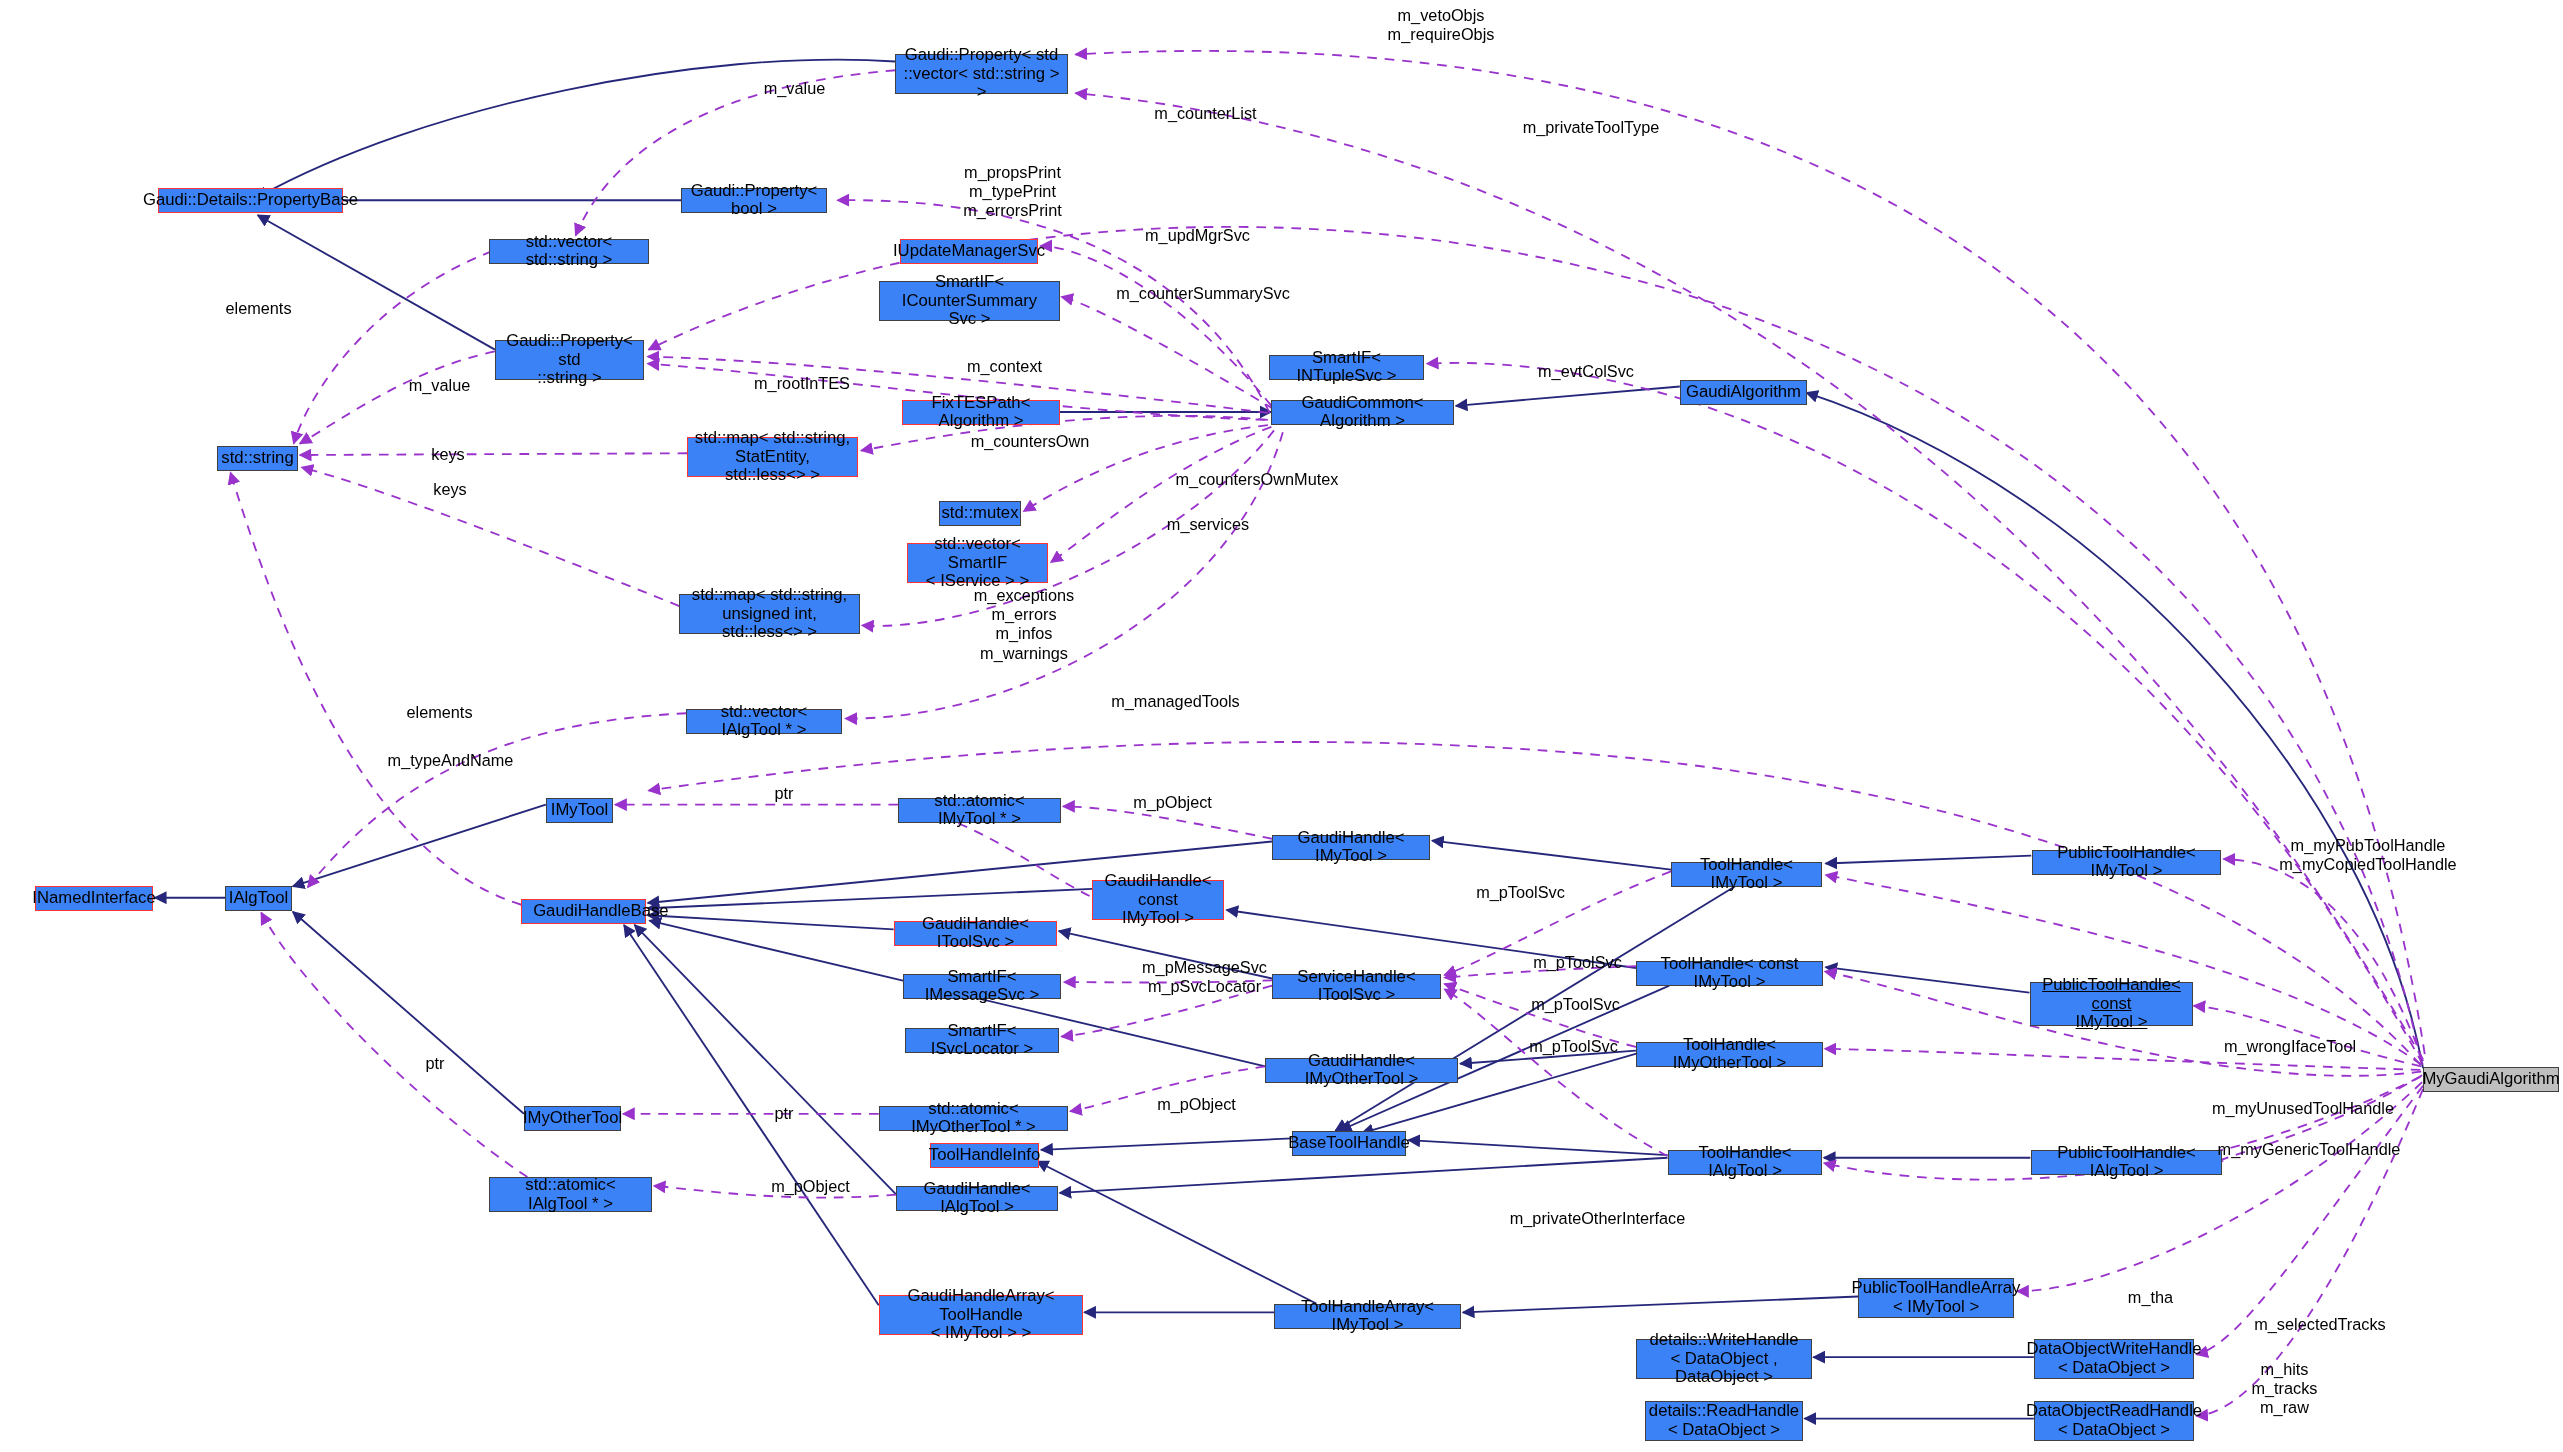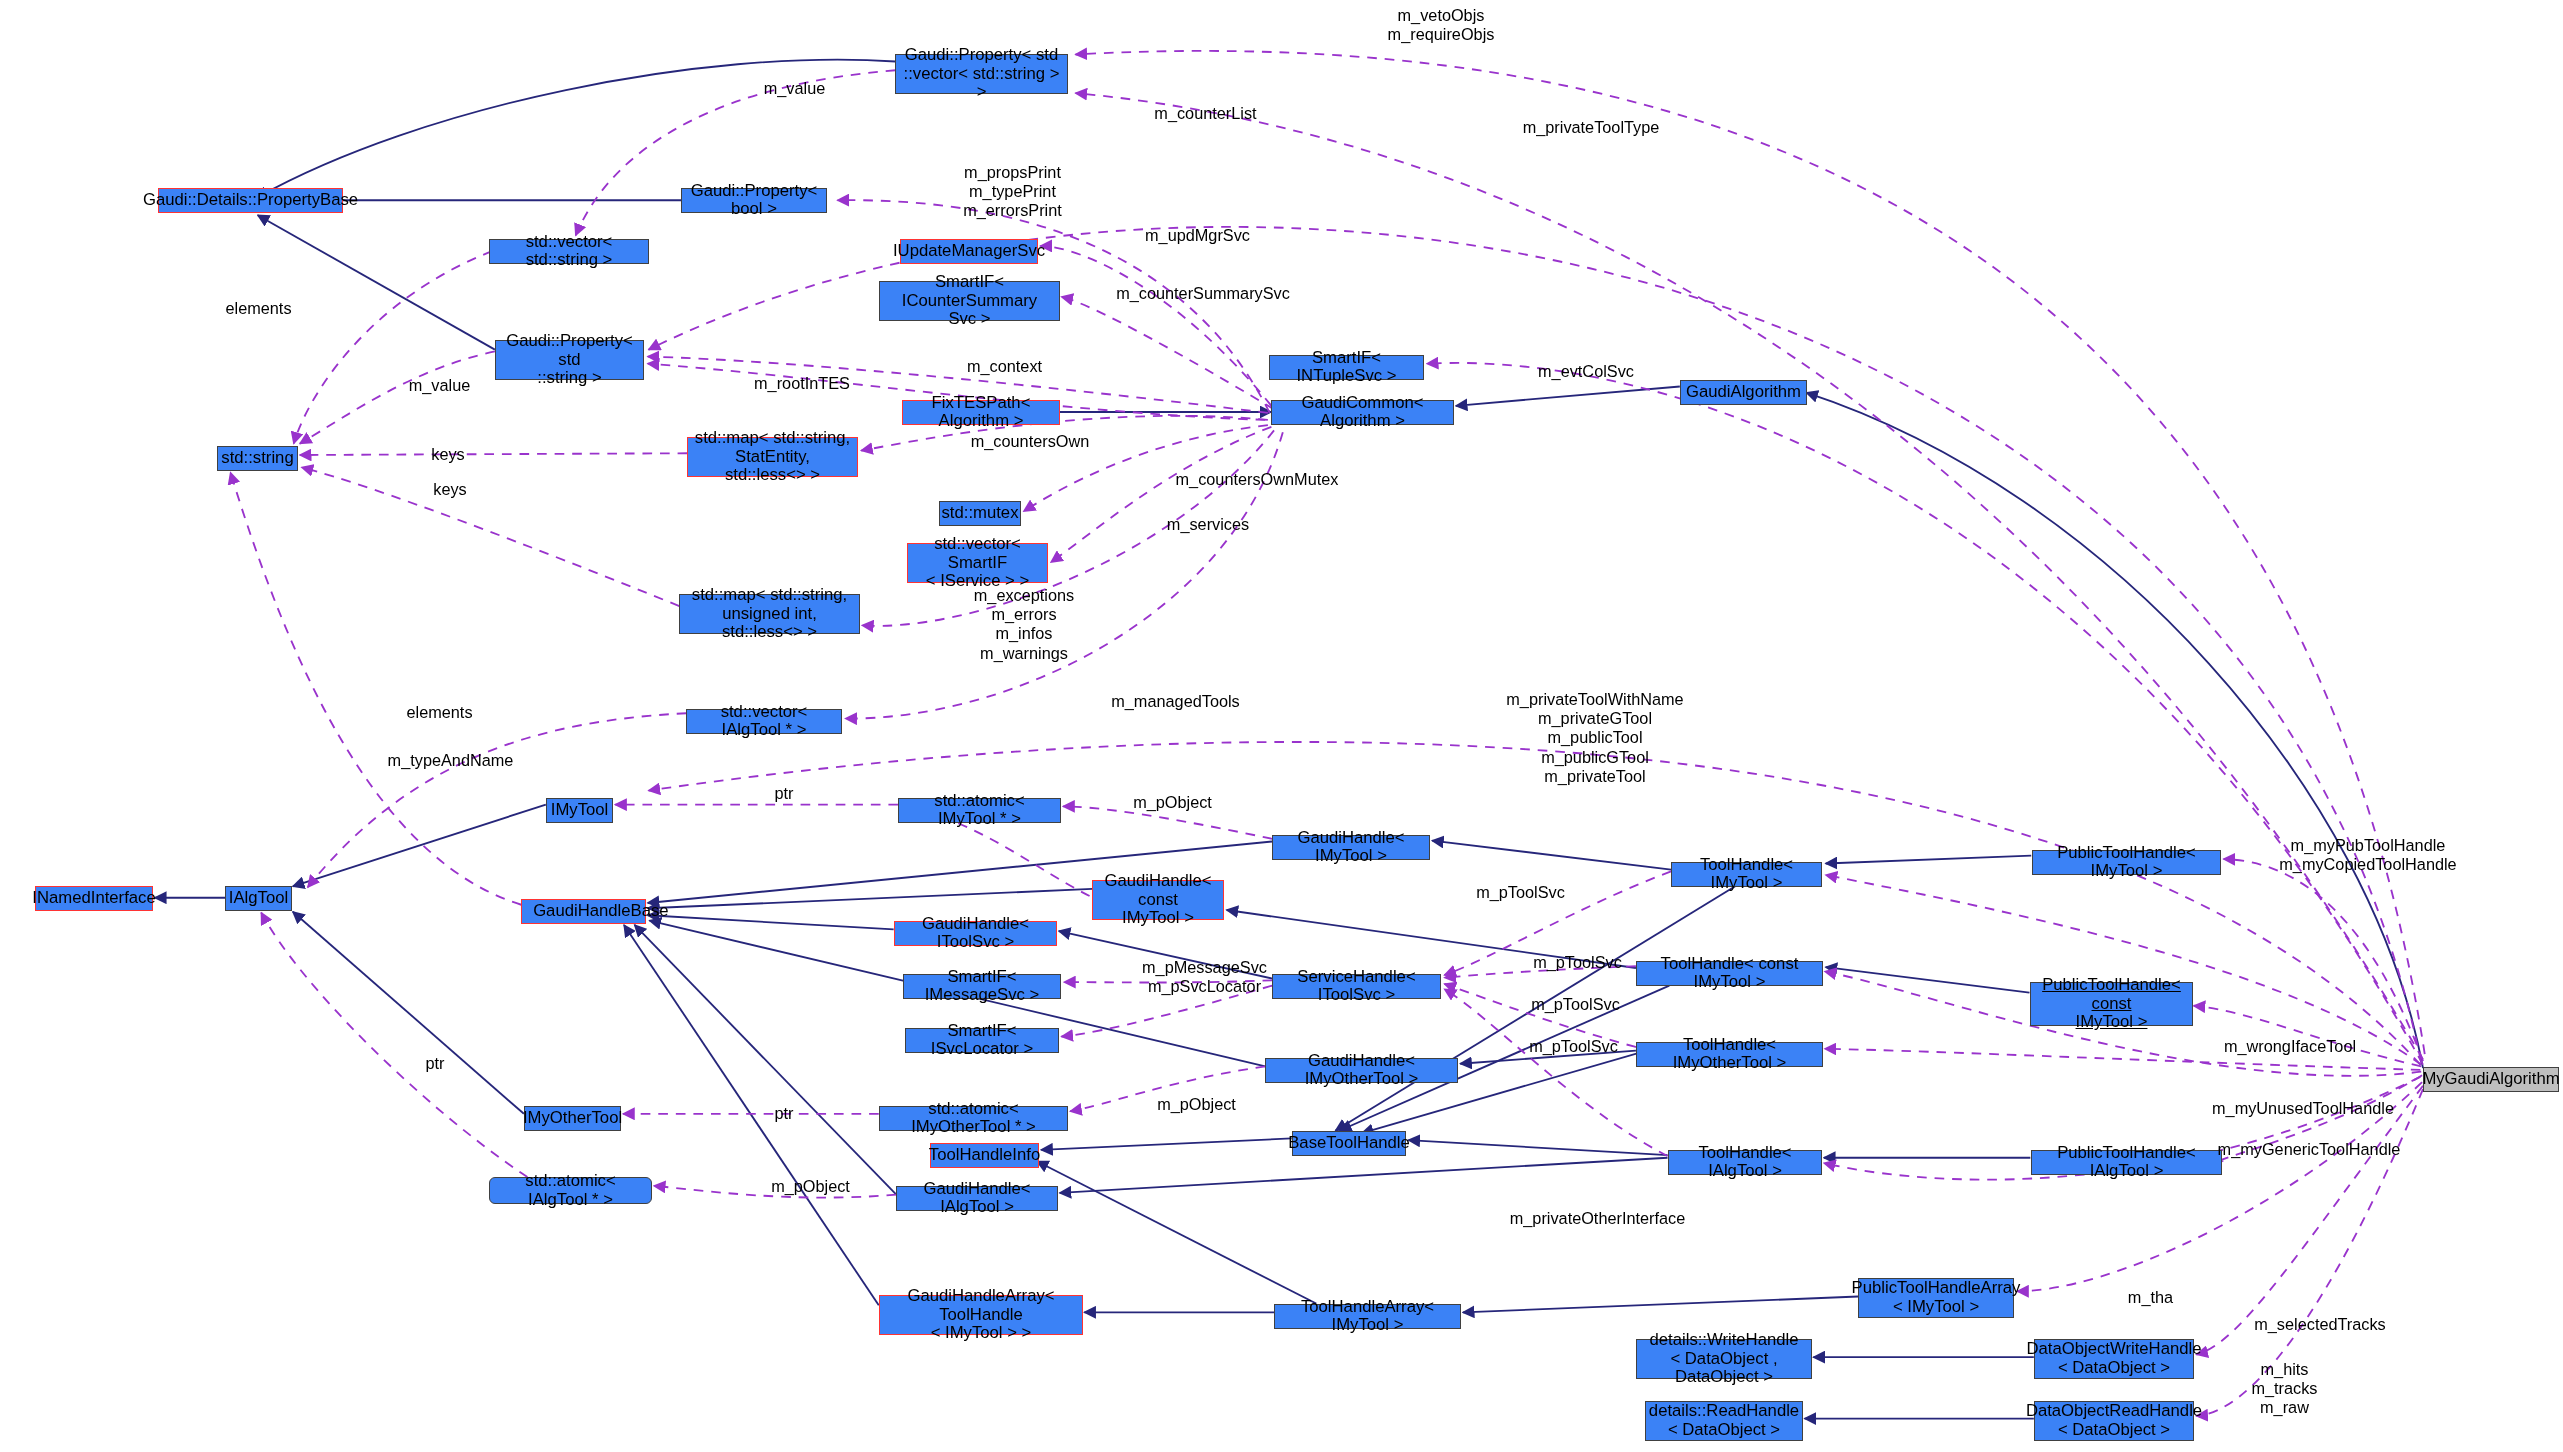--- a/index.html
+++ b/index.html
@@ -298,21 +298,21 @@
   <div class="node" style="left:879px;top:1106px;width:189px;height:24.6px;">std::atomic&lt; IMyOtherTool * &gt;</div>
 
   <div class="node" style="left:1292px;top:1131px;width:114px;height:24.6px;">BaseToolHandle</div>
 
   <div class="node red" style="left:930px;top:1143px;width:109px;height:24.6px;">ToolHandleInfo</div>
 
   <div class="node" style="left:1668px;top:1150px;width:154px;height:24.6px;">ToolHandle&lt; IAlgTool &gt;</div>
 
   <div class="node" style="left:2031px;top:1150px;width:191px;height:24.6px;">PublicToolHandle&lt; IAlgTool &gt;</div>
 
-  <div class="node" style="left:489px;top:1177px;width:163px;height:27px;border-radius:6px;">std::atomic&lt; IAlgTool * &gt;</div>
+  <div class="node" style="left:489px;top:1177px;width:163px;height:35px;">std::atomic&lt; IAlgTool * &gt;</div>
 
   <div class="node" style="left:896px;top:1186px;width:162px;height:24.6px;">GaudiHandle&lt; IAlgTool &gt;</div>
 
   <div class="node red" style="left:879px;top:1295px;width:204px;height:40px;">GaudiHandleArray&lt; ToolHandle
 &lt; IMyTool &gt; &gt;</div>
 
   <div class="node" style="left:1274px;top:1304px;width:187px;height:24.6px;">ToolHandleArray&lt; IMyTool &gt;</div>
 
   <div class="node" style="left:1858px;top:1278px;width:156px;height:40px;">PublicToolHandleArray
 &lt; IMyTool &gt;</div>
@@ -348,25 +348,20 @@
   <div class="edge-label" style="left:1520px;top:362px;width:132px;">m_evtColSvc</div>
   <div class="edge-label" style="left:417px;top:445px;width:62px;">keys</div>
   <div class="edge-label" style="left:953px;top:432px;width:154px;">m_countersOwn</div>
   <div class="edge-label" style="left:419px;top:480px;width:62px;">keys</div>
   <div class="edge-label" style="left:1156px;top:470px;width:202px;">m_countersOwnMutex</div>
   <div class="edge-label" style="left:1142px;top:515px;width:132px;">m_services</div>
   <div class="edge-label" style="left:958px;top:586px;width:132px;">m_exceptions
 m_errors
 m_infos
 m_warnings</div>
-  <div class="edge-label" style="left:1481px;top:690px;width:228px;">m_privateToolWithName
-m_privateGTool
-m_publicTool
-m_publicGTool
-m_privateTool</div>
   <div class="edge-label" style="left:387px;top:703px;width:105px;">elements</div>
   <div class="edge-label" style="left:1094px;top:692px;width:163px;">m_managedTools</div>
   <div class="edge-label" style="left:369px;top:751px;width:163px;">m_typeAndName</div>
   <div class="edge-label" style="left:762px;top:784px;width:44px;">ptr</div>
   <div class="edge-label" style="left:1113px;top:793px;width:119px;">m_pObject</div>
   <div class="edge-label" style="left:2254px;top:836px;width:228px;">m_myPubToolHandle
 m_myCopiedToolHandle</div>
   <div class="edge-label" style="left:1461px;top:883px;width:119px;">m_pToolSvc</div>
   <div class="edge-label" style="left:1132px;top:958px;width:145px;">m_pMessageSvc
 m_pSvcLocator</div>

